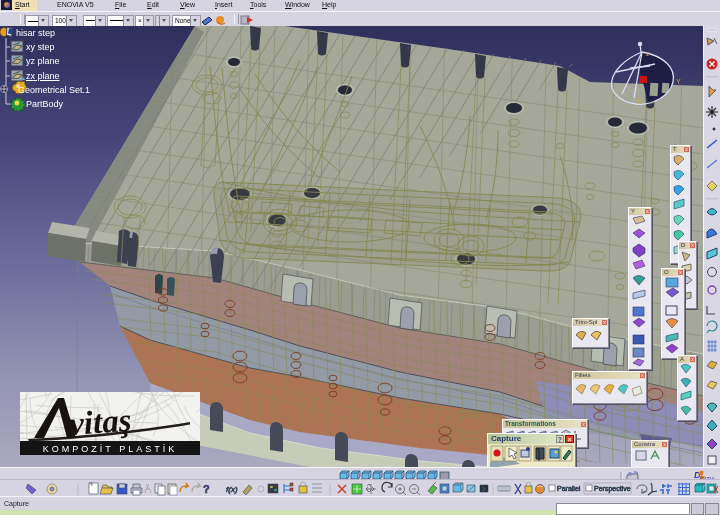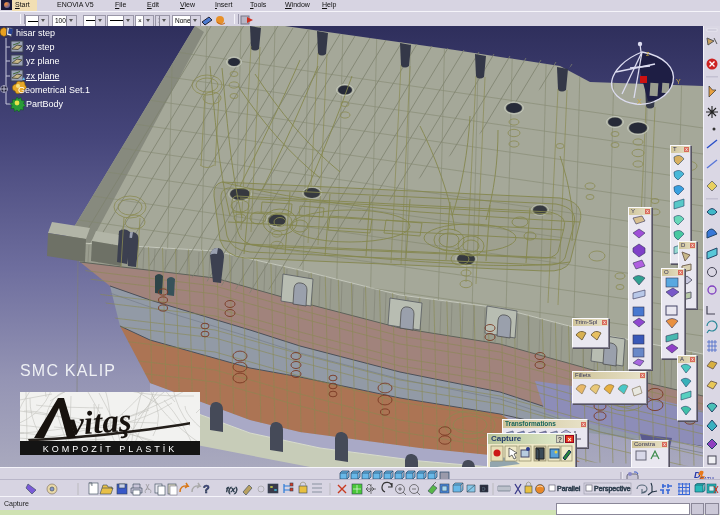--- a/index.html
+++ b/index.html
@@ -545,21 +545,20 @@
       </g>
     </svg>
     <div class="tnode" style="left:16px;top:2px;">hisar step</div>
     <div class="tnode" style="left:26px;top:16px;">xy step</div>
     <div class="tnode" style="left:26px;top:30px;">yz plane</div>
     <div class="tnode" style="left:26px;top:45px;text-decoration:underline;">zx plane</div>
     <div class="tnode" style="left:18px;top:59px;">Geometrical Set.1</div>
     <div class="tnode" style="left:26px;top:73px;">PartBody</div>
   </div>
 
-  <div style="position:absolute;left:20px;top:362px;font-size:16px;color:#eef0f4;letter-spacing:1.2px;">SMC KALIP</div>
   <div id="logo" style="position:absolute;left:20px;top:392px;width:180px;height:63px;">
     <svg width="180" height="63">
       <rect width="180" height="49" fill="#f2f2f0"></rect>
       <g stroke="#c2c2be" stroke-width="0.6" fill="none" clip-path="url(#logoclip)">
           <clipPath id="logoclip">
             <rect width="180" height="49"></rect>
           </clipPath>
           <path d="M45,-0 Q27,3 23,42 M81,-8 Q89,-2 91,39 M93,52 Q76,95 52,147 M175,-7 Q145,11 110,24 M92,34 Q134,53 190,67 M-7,-6 Q52,-42 84,-75 M165,14 Q165,27 207,56 M79,12 Q68,62 96,118 M131,-0 Q145,25 133,44 M155,10 Q103,-49 94,-76 M34,35 Q100,43 152,11 M144,8 Q186,56 184,115 M102,22 Q125,61 158,67 M79,1 Q106,49 101,68 M36,17 Q48,66 95,141 M26,5 Q18,-61 31,-100 M87,30 Q99,67 116,75 M170,34 Q143,-2 155,-48 M-8,-6 Q20,-39 38,-41 M93,25 Q59,38 -13,42 M10,6 Q9,41 47,77 M176,21 Q203,-3 207,-25 M118,24 Q159,-18 234,-63 M-15,24 Q-81,36 -149,15 M51,4 Q51,63 39,99 M132,3 Q147,31 193,60 M126,54 Q99,101 54,111 M69,51 Q-24,32 -76,45 M74,12 Q77,92 82,160 M140,-4 Q105,44 72,118 M138,12 Q76,-22 19,-74 M-3,0 Q-9,-14 -46,-1 M145,54 Q103,100 108,123 M125,-3 Q122,5 86,36 M30,9 Q71,-13 106,-63 M-8,38 Q-45,35 -115,2 M6,-0 Q9,79 2,136 M10,-1 Q-8,25 -9,49 M91,41 Q124,39 187,74 M-0,19 Q66,30 137,31 M81,23 Q56,-24 30,-51 M85,47 Q33,48 -53,79 M4,19 Q22,18 69,34 M4,41 Q-68,45 -104,20 M174,4 Q115,5 91,-8 M25,36 Q-33,28 -60,34 M124,-9 Q111,36 109,78 M39,52 Q129,61 171,101 M33,-7 Q22,29 -20,37 M115,51 Q140,-12 144,-43 M-8,35 Q4,70 3,81 M-3,46 Q38,51 129,18 M64,50 Q77,89 47,91 M32,2 Q-31,13 -74,25 M16,13 Q25,15 83,16"></path>
         </g>
 

